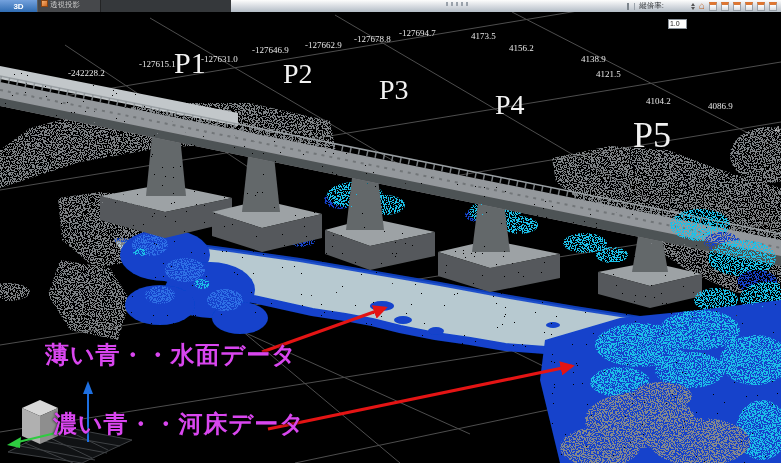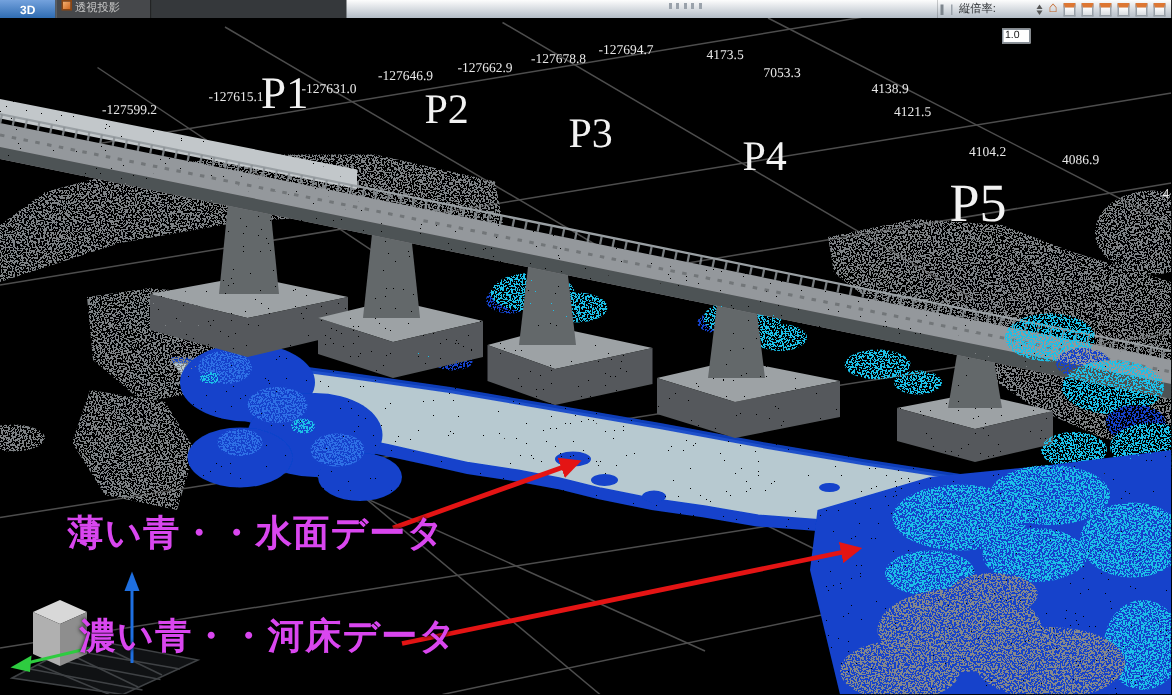--- a/index.html
+++ b/index.html
@@ -240,29 +240,29 @@
       </g>
 
       <g fill="none">
         <line x1="262" y1="352" x2="385" y2="308" stroke-width="3.2" marker-end="url(#arr)" stroke="#e41414"></line>
         <line x1="268" y1="429" x2="572" y2="366" stroke-width="3.2" marker-end="url(#arr)" stroke="#e41414"></line>
       </g>
     </svg>
   </div>
 
   <div id="labels">
-      <span class="coord-label" style="left: 68px; top: 68px;">-127599.2</span>
+      <span class="coord-label" style="left: 68px; top: 68px;">-242228.2</span>
       <span class="coord-label" style="left: 139px; top: 59px;">-127615.1</span>
       <span class="coord-label" style="left: 201px; top: 54px;">-127631.0</span>
       <span class="coord-label" style="left: 252px; top: 45px;">-127646.9</span>
       <span class="coord-label" style="left: 305px; top: 40px;">-127662.9</span>
       <span class="coord-label" style="left: 354px; top: 34px;">-127678.8</span>
       <span class="coord-label" style="left: 399px; top: 28px;">-127694.7</span>
       <span class="coord-label" style="left: 471px; top: 31px;">4173.5</span>
-      <span class="coord-label" style="left: 509px; top: 43px;">7053.3</span>
+      <span class="coord-label" style="left: 509px; top: 43px;">4156.2</span>
       <span class="coord-label" style="left: 581px; top: 54px;">4138.9</span>
       <span class="coord-label" style="left: 596px; top: 69px;">4121.5</span>
       <span class="coord-label" style="left: 646px; top: 96px;">4104.2</span>
       <span class="coord-label" style="left: 708px; top: 101px;">4086.9</span>
       <span class="coord-label" style="left: 775px; top: 124px;">4</span>
       <span class="pier-label" style="left: 174px; top: 46px; font-size: 30px;">P1</span>
       <span class="pier-label" style="left: 283px; top: 58px; font-size: 28px;">P2</span>
       <span class="pier-label" style="left: 379px; top: 74px; font-size: 28px;">P3</span>
       <span class="pier-label" style="left: 495px; top: 89px; font-size: 28px;">P4</span>
       <span class="pier-label" style="left: 633px; top: 114px; font-size: 36px;">P5</span>

